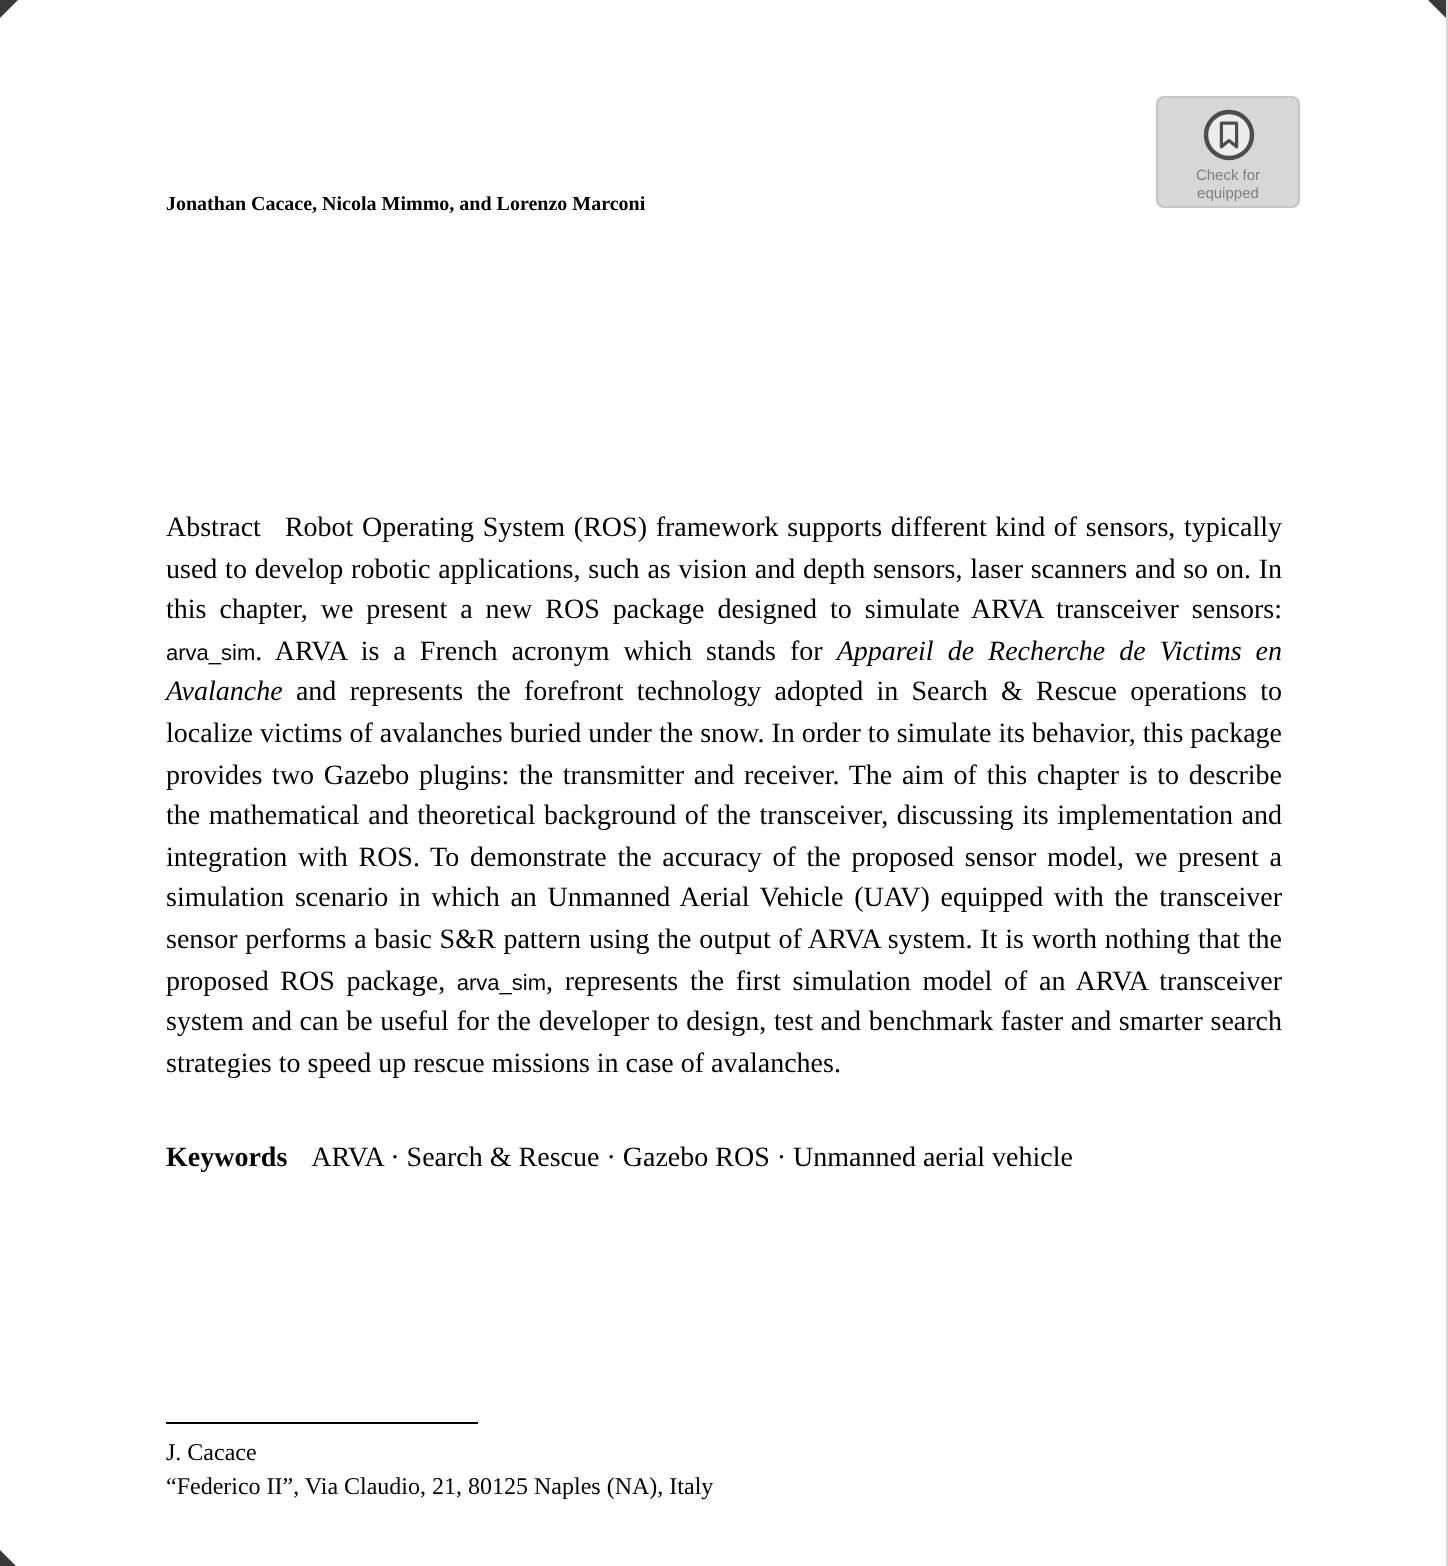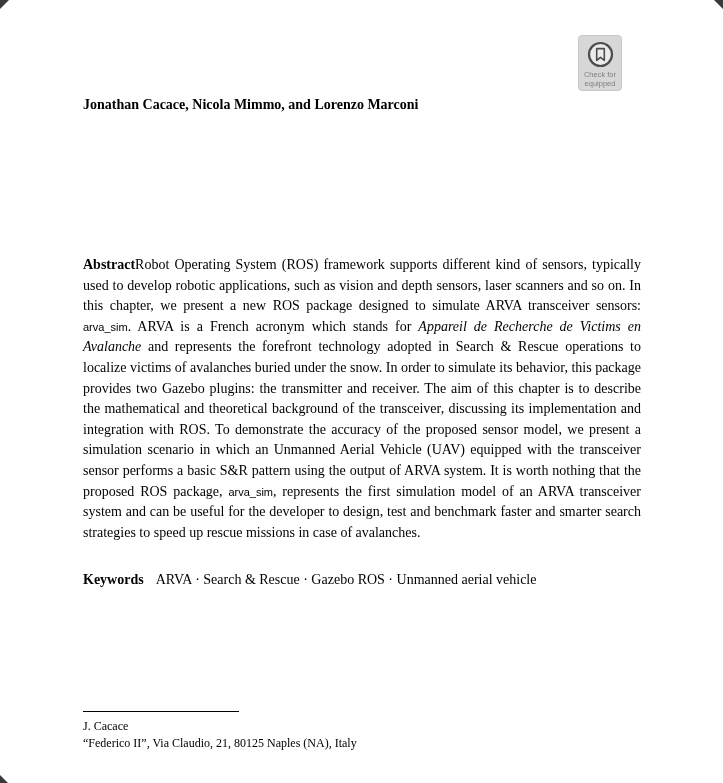--- a/index.html
+++ b/index.html
@@ -37,36 +37,36 @@
     width: 480px;
     font-size: 23px;
     font-weight: bold;
     letter-spacing: 0.2px;
   }
   .authors {
     position: absolute;
     left: 83px;
     top: 97px;
     width: 520px;
-    font-size: 14px;
+    font-size: 10px;
     font-weight: bold;
   }
   .abstract {
     position: absolute;
     left: 83px;
     top: 255px;
     width: 558px;
     margin: 0;
     font-size: 14px;
     line-height: 20.6px;
     text-align: justify;
   }
   .abstract .label {
-    font-weight: bold;
-    margin-right: 0;
+    font-weight: normal;
+    margin-right: 12px;
   }
   .mono {
     font-family: Liberation Sans, sans-serif;
     font-size: 11px;
   }
   .italic {
     font-style: italic;
   }
   .keywords {
     position: absolute;
@@ -92,22 +92,22 @@
     left: 83px;
     top: 718px;
     width: 560px;
     font-size: 12px;
     line-height: 16.5px;
   }
   
   .badge {
     position: absolute;
     left: 578px;
-    top: 35px;
-    width: 44px;
+    top: 48px;
+    width: 72px;
     height: 56px;
     background: #d7d7d7;
     border: 1px solid #c6c6c6;
     border-radius: 4px;
     box-sizing: border-box;
     display: flex;
     flex-direction: column;
     align-items: center;
     cursor: pointer;
   }

